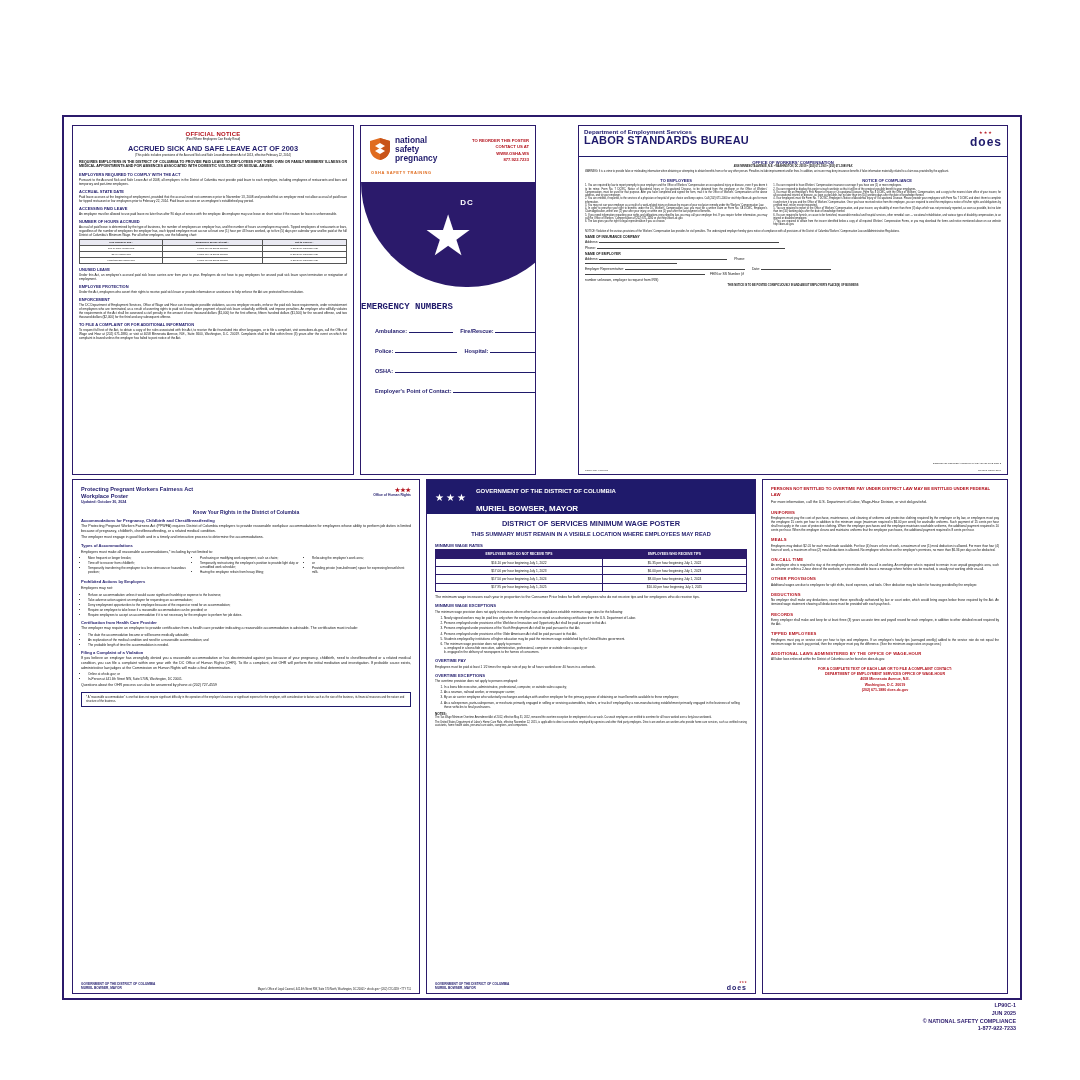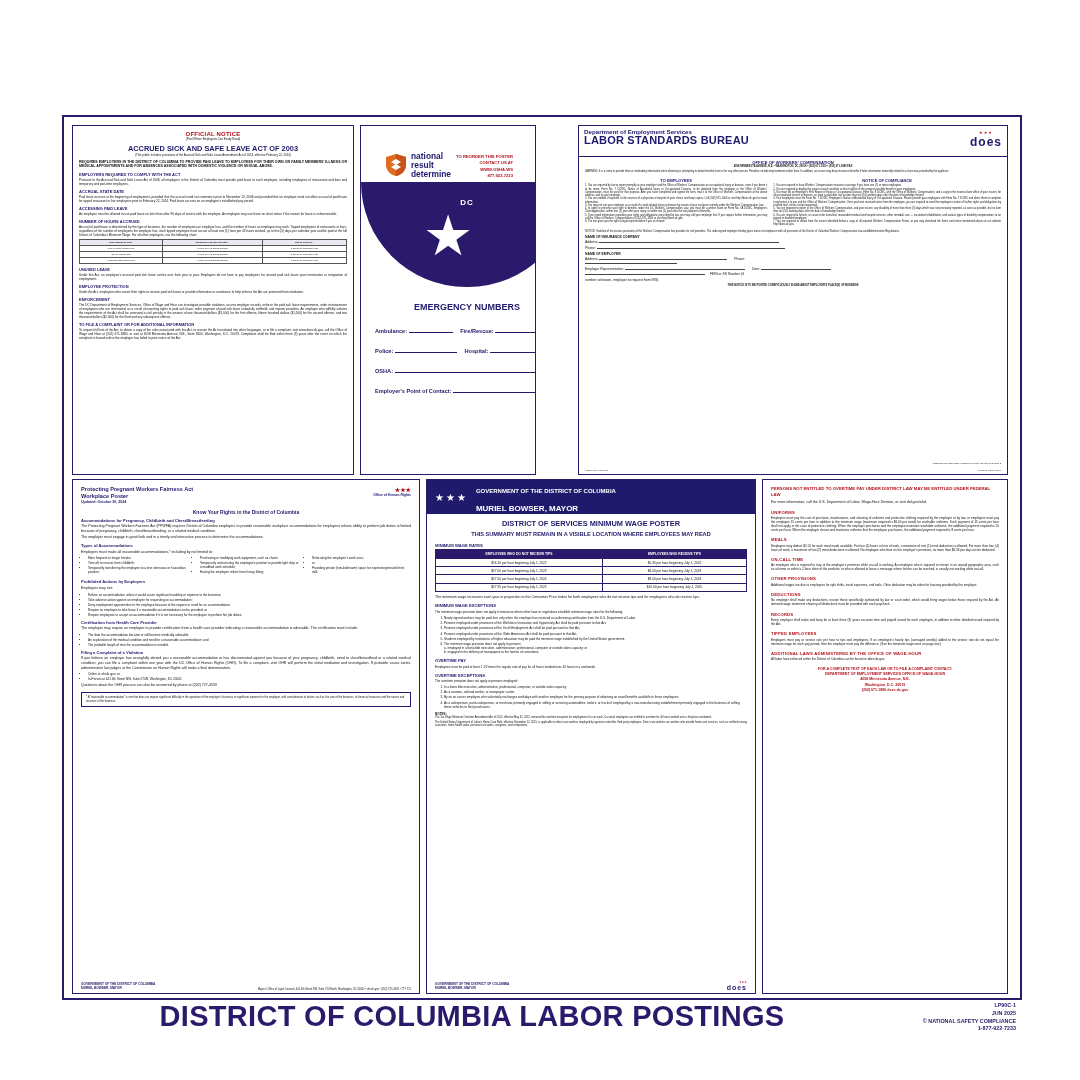--- a/index.html
+++ b/index.html
@@ -21,31 +21,31 @@
   #p1 h1{font-size:6px;margin:0;text-align:center;letter-spacing:.2px;}
   #p1 h2{font-size:7.4px;margin:3px 0 1px;text-align:center;color:#1f1a6b;}
   #p1 .sub{font-size:2.9px;text-align:center;margin-bottom:2px;}
   #p1 .sec{font-size:4px;font-weight:bold;margin:3px 0 1px;}
   #p1 p{margin:0 0 2px;}
   table.accr{width:100%;border-collapse:collapse;margin:2px 0;}
   table.accr td,table.accr th{border:.5px solid #555;font-size:2.5px;padding:1px 2px;text-align:center;}
   table.accr th{background:#e9e9f2;font-weight:bold;}
 
   
-  #p2{left:296px;top:8px;width:176px;height:350px;padding:16px;overflow:hidden;}
+  #p2{left:296px;top:8px;width:176px;height:350px;padding:0;overflow:hidden;}
   #nscTop{position:relative;height:60px;}
   #nscLogo{position:absolute;left:8px;top:10px;display:flex;align-items:center;gap:4px;}
   .shieldwrap{width:22px;height:24px;}
   #nscText{font-size:8.4px;line-height:1.05;color:#1f1a6b;font-weight:bold;}
   #nscTrain{position:absolute;left:10px;top:44px;font-size:4px;color:#e06c1f;letter-spacing:.6px;font-weight:bold;}
   #reorder{position:absolute;right:6px;top:12px;text-align:right;color:#b3111b;font-size:4.2px;font-weight:bold;line-height:1.5;}
   #arch{position:absolute;left:0;top:56px;width:212px;height:105px;background:#2b1a6b;border-radius:0 0 106px 106px;}
   #dcLabel{position:absolute;left:0;top:72px;width:212px;text-align:center;color:#fff;font-size:8px;font-weight:bold;letter-spacing:1px;}
   #star{position:absolute;left:50%;top:88px;transform:translateX(-50%);font-size:56px;color:#fff;line-height:.8;}
-  #emTitle{position:absolute;left:0;top:176px;width:212px;text-align:center;font-size:9px;color:#1f1a6b;font-weight:bold;}
+  #emTitle{position:absolute;left:0;top:176px;width:212px;font-size:9px;color:#1f1a6b;font-weight:bold;font-family:Liberation Mono, monospace;}
   .emrow{position:absolute;left:14px;width:184px;font-size:5.6px;color:#1f1a6b;font-weight:bold;}
   .emrow .ln{display:inline-block;border-bottom:.8px solid #1f1a6b;}
 
   
   #p3{left:514px;top:8px;width:430px;height:350px;padding:0;}
   #p3head{height:26px;background:#fff;border-bottom:1.2px solid #1f1a6b;padding:2px 5px;position:relative;}
   #p3head .l1{font-size:6.2px;color:#1f1a6b;font-weight:bold;}
   #p3head .l2{font-size:11px;color:#1f1a6b;font-weight:bold;letter-spacing:.2px;line-height:1;}
   #doesLogo{position:absolute;right:5px;top:4px;text-align:center;}
   #doesLogo .w{font-size:12px;font-weight:bold;color:#1f1a6b;letter-spacing:1px;}
@@ -173,22 +173,22 @@
         <span class="shieldwrap">
           <svg width="22" height="24" viewBox="0 0 22 24">
             <path d="M11 1 L21 4 V12 C21 18 16 22 11 23 C6 22 1 18 1 12 V4 Z" fill="#e06c1f"></path>
             <path d="M11 1 L21 4 V12 C21 18 16 22 11 23 Z" fill="#c8541a"></path>
             <path d="M6 9 L11 6 L16 9 L11 12 Z" fill="#ffffff"></path>
             <path d="M6 14 L11 11 L16 14 L11 17 Z" fill="#ffffff"></path>
           </svg>
         </span>
         <span id="nscText">
           <span>national</span><br>
-          <span>result</span><br>
-          <span>determine</span>
+          <span>safety</span><br>
+          <span>pregnancy</span>
         </span>
       </div>
       <div id="nscTrain">OSHA SAFETY TRAINING</div>
       <div id="reorder">
         <div>TO REORDER THIS POSTER</div>
         <div>CONTACT US AT</div>
         <div>WWW.OSHA.WS</div>
         <div>877.922.7233</div>
       </div>
     </div>
@@ -497,20 +497,19 @@
       <div>DEPARTMENT OF EMPLOYMENT SERVICES OFFICE OF WAGE-HOUR</div>
       <div>4058 Minnesota Avenue, N.E.</div>
       <div>Washington, D.C. 20019</div>
       <div>(202) 671-1880  does.dc.gov</div>
     </div>
   </div>
 
 </div>
 
 <div id="banner">
-  <div id="bannerTitle">DISTRICT OF COLUMBIA LABOR POSTINGS</div>
   <div id="bannerMeta">
     <div>LP90C-1</div>
     <div>JUN 2025</div>
     <div>© NATIONAL SAFETY COMPLIANCE</div>
     <div>1-877-922-7233</div>
   </div>
 </div>
 
 </body></html>

